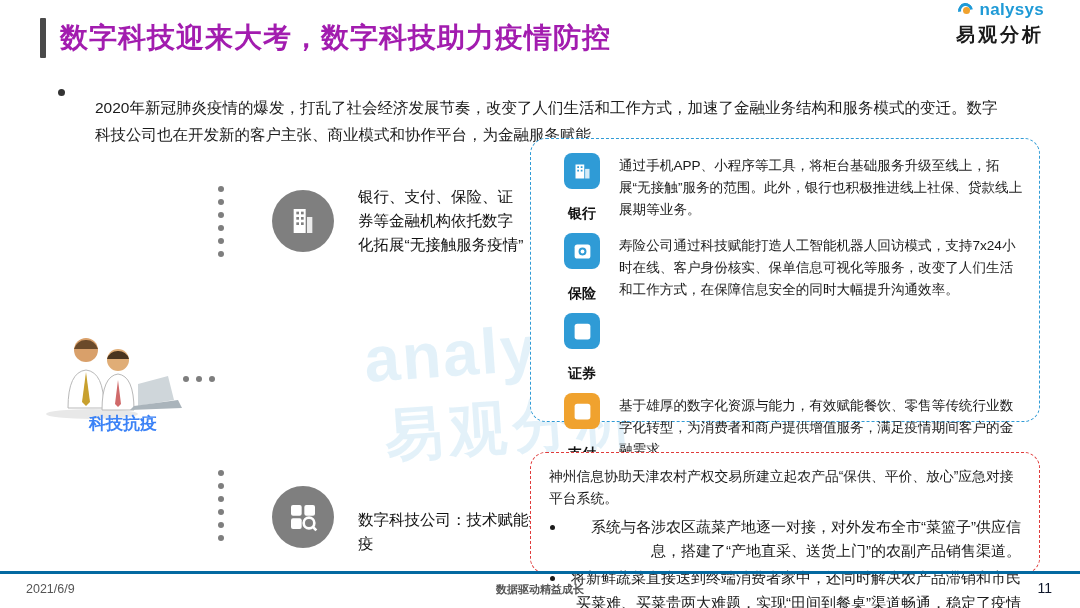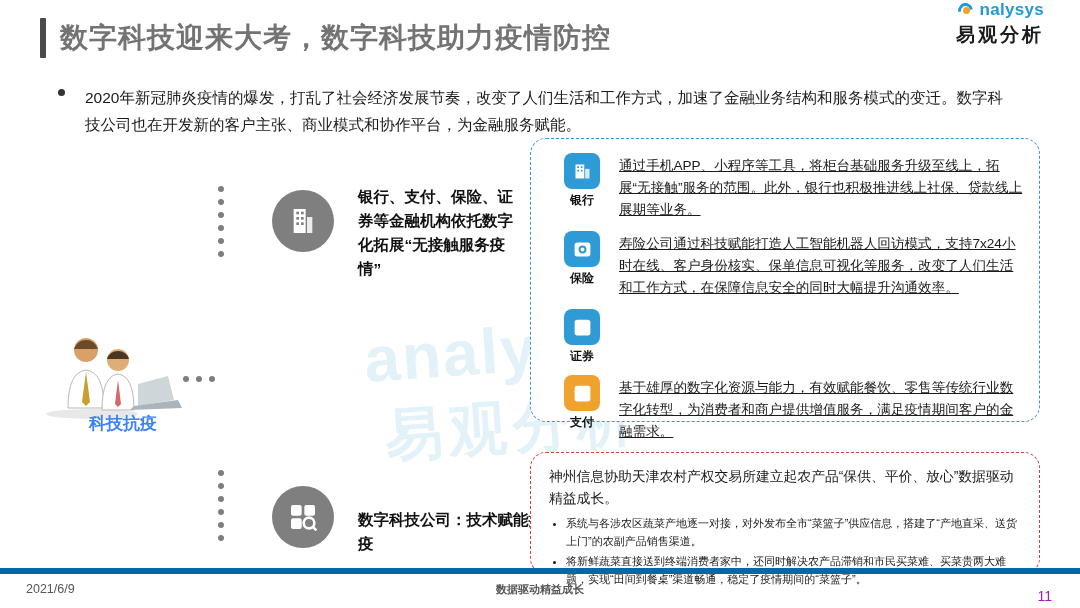--- a/index.html
+++ b/index.html
@@ -21,72 +21,72 @@
     opacity:.13;
     display:flex;flex-direction:column;align-items:center;justify-content:center;
     transform:rotate(-4deg);
   }
   .watermark .wm1{font-size:64px;color:#2f9bd6;font-weight:bold;letter-spacing:2px;}
   .watermark .wm2{font-size:58px;color:#2f9bd6;font-weight:bold;letter-spacing:6px;margin-top:2px;}
 
   
   .title-bar{position:absolute;left:40px;top:18px;display:flex;align-items:center;}
   .title-accent{width:6px;height:40px;background:#4a4a4a;margin-right:14px;border-radius:1px;}
-  .title-text{font-size:28px;font-weight:bold;color:#737373;letter-spacing:1px;}
+  .title-text{font-size:28px;font-weight:bold;color:#a21caf;letter-spacing:1px;}
 
   .logo{position:absolute;right:36px;top:0;text-align:right;}
   .logo-row{display:flex;align-items:center;justify-content:flex-end;}
   .logo-mark{width:17px;height:17px;margin-right:5px;position:relative;}
   .logo-mark i{position:absolute;display:block;border-radius:50%;}
   .logo-mark i.a{width:15px;height:15px;border:3px solid #1f9ad6;left:0;top:1px;border-right-color:transparent;border-bottom-color:transparent;transform:rotate(35deg);box-sizing:border-box;}
   .logo-mark i.b{width:7px;height:7px;background:#f0a22e;left:5px;top:5px;}
   .logo-en{font-size:17px;color:#1f9ad6;font-weight:bold;letter-spacing:.3px;}
   .logo-cn{font-size:19px;color:#1b1b1b;font-weight:bold;letter-spacing:3px;margin-top:2px;}
 
   
   .intro{position:absolute;left:58px;top:78px;width:960px;display:flex;}
   .intro .dot{width:7px;height:7px;border-radius:50%;background:#333;margin-top:11px;margin-right:14px;flex:none;}
-  .intro p{margin:6px;font-size:15.5px;line-height:1.75;color:#1b1b1b;}
+  .intro p{margin:16px;font-size:15.5px;line-height:1.75;color:#1b1b1b;}
 
   
   .people{position:absolute;left:46px;top:330px;width:150px;height:90px;}
   .label-left{position:absolute;left:58px;top:412px;width:130px;text-align:center;font-size:17px;font-weight:bold;color:#3b82f6;}
 
   
   .dots{position:absolute;display:flex;gap:7px;}
   .dots span{width:6px;height:6px;border-radius:50%;background:#7e7e7e;display:block;}
   .dots.vert{flex-direction:column;}
 
   
   .circ{position:absolute;width:62px;height:62px;border-radius:50%;background:#7f7f7f;display:flex;align-items:center;justify-content:center;}
   .circ svg{width:32px;height:32px;fill:#fff;}
 
-  .circ-label{position:absolute;font-size:15.5px;font-weight:bold;line-height:1.55;color:#111;}
+  .circ-label{position:absolute;font-size:15.5px;font-weight:normal;line-height:1.55;color:#111;}
 
   
   .box{position:absolute;border:1.4px dashed #2f9bd6;border-radius:16px;background:#fff;}
   .box.red{border-color:#e03b3b;}
 
   .row{display:flex;align-items:flex-start;padding:0 16px 0 14px;}
   .row .ic{width:74px;flex:none;display:flex;flex-direction:column;align-items:center;}
   .row .ic .sq{width:36px;height:36px;border-radius:8px;display:flex;align-items:center;justify-content:center;}
   .row .ic .sq svg{width:21px;height:21px;fill:#fff;}
-  .row .ic .nm{font-size:12px;font-weight:bold;margin-top:3px;color:#111;}
-  .row .tx{font-size:13.6px;line-height:1.62;color:#1b1b1b;padding-top:2px;text-decoration:underline;}
+  .row .ic .nm{font-size:14px;font-weight:bold;margin-top:16px;color:#111;}
+  .row .tx{font-size:13.6px;line-height:1.62;color:#1b1b1b;padding-top:2px;}
 
   .redbox-inner{padding:13px 18px 10px 18px;}
   .redbox-inner .lead{font-size:13.8px;line-height:1.62;margin:0 0 4px 0;}
   .redbox-inner ul{margin:0;padding-left:17px;}
-  .redbox-inner li{font-size:11px;line-height:1.62;margin-bottom:3px;}
-
-  
-  .foot{position:absolute;bottom:0;left:0;width:100%;height:34px;border-top:6px solid #0369a1;}
+  .redbox-inner li{font-size:15px;line-height:1.62;margin-bottom:3px;text-align:right;}
+
+  
+  .foot{position:absolute;bottom:0;left:0;width:100%;height:34px;border-top:3px solid #0369a1;}
   .foot .date{position:absolute;left:26px;top:8px;font-size:12.5px;color:#555;}
   .foot .center{position:absolute;left:0;width:100%;text-align:center;top:8px;font-size:11px;color:#555;font-weight:bold;}
-  .foot .page{position:absolute;right:28px;top:14px;font-size:14px;color:#a21caf;}
+  .foot .page{position:absolute;right:28px;top:6px;font-size:14px;color:#0f172a;}
 </style>
 </head>
 <body>
 
 <div class="slide">
 
   <div class="watermark">
     <div class="wm1">analysys</div>
     <div class="wm2">易观分析</div>
   </div>
@@ -235,21 +235,21 @@
             </svg>
         </div>
         <div class="nm">支付</div>
       </div>
       <div class="tx">基于雄厚的数字化资源与能力，有效赋能餐饮、零售等传统行业数字化转型，为消费者和商户提供增值服务，满足疫情期间客户的金融需求。</div>
     </div>
   </div>
 
   <div class="box red" style="left:530px;top:452px;width:508px;height:120px;">
     <div class="redbox-inner">
-      <p class="lead">神州信息协助天津农村产权交易所建立起农产品“保供、平价、放心”数据驱动精益成长。</p>
+      <p class="lead">神州信息协助天津农村产权交易所建立起农产品“保供、平价、放心”应急对接平台系统。</p>
       <ul>
         <li>系统与各涉农区蔬菜产地逐一对接，对外发布全市“菜篮子”供应信息，搭建了“产地直采、送货上门”的农副产品销售渠道。</li>
         <li>将新鲜蔬菜直接送到终端消费者家中，还同时解决农产品滞销和市民买菜难、买菜贵两大难题，实现“田间到餐桌”渠道畅通，稳定了疫情期间的“菜篮子”。</li>
       </ul>
     </div>
   </div>
 
   <div class="foot">
     <div class="date">2021/6/9</div>
     <div class="center">数据驱动精益成长</div>

